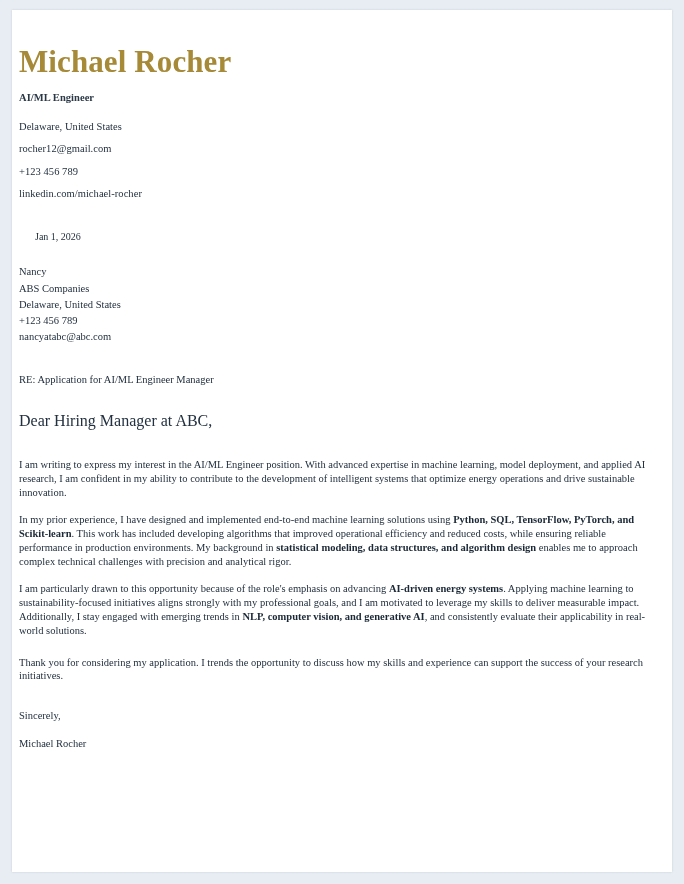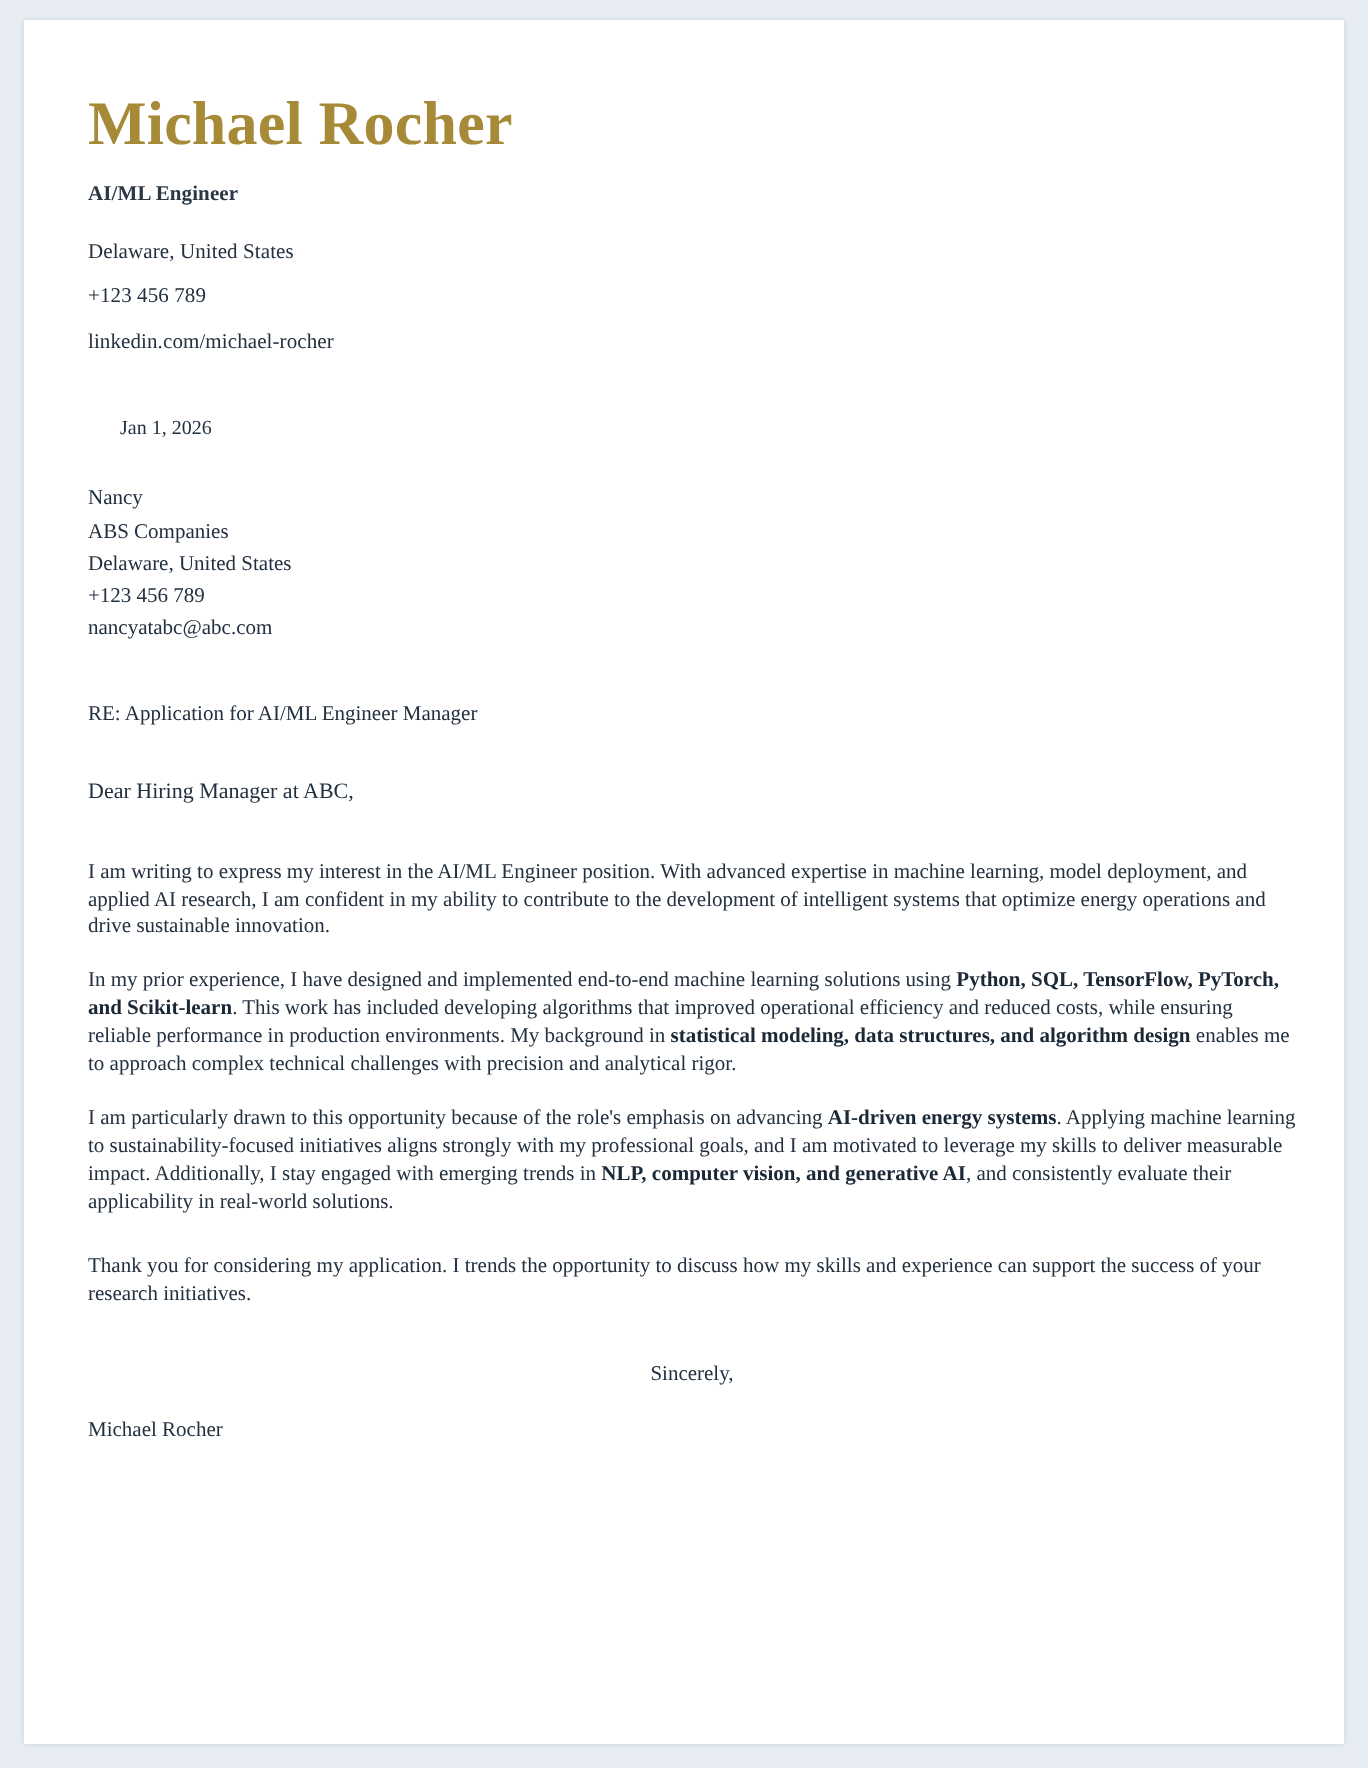--- a/index.html
+++ b/index.html
@@ -19,21 +19,21 @@
     left: 12px;
     top: 10px;
     width: 660px;
     height: 862px;
     background: #ffffff;
     box-shadow: 0 0 2px rgba(120,140,160,0.30);
     overflow: hidden;
   }
 
   .doc {
-    padding: 36px 24px 24px 32px;
+    padding: 36px 24px 24px 7px;
     box-sizing: border-box;
     width: 100%;
     height: 100%;
   }
 
   
   .name {
     font-family: "Liberation Serif", "DejaVu Serif", serif;
     font-size: 31px;
     font-weight: bold;
@@ -79,21 +79,21 @@
     margin: 0 0 5px 0;
   }
 
   
   .subject-line {
     font-size: 10.5px;
     color: #22303f;
     margin: 32px 0 0 0;
   }
   .salutation {
-    font-size: 11px;
+    font-size: 16px;
     color: #22303f;
     margin: 27px 0 0 0;
   }
 
   
   .body-block {
     margin-top: 28px;
   }
   .para {
     font-size: 10.5px;
@@ -110,39 +110,39 @@
   .closing-para {
     font-size: 10.5px;
     line-height: 1.33;
     color: #22303f;
     margin: 18px 0 0 0;
   }
   .signoff {
     font-size: 10.5px;
     color: #22303f;
     margin: 27px 0 0 0;
-    text-align: center;
   }
   .signature-name {
     font-size: 10.5px;
     color: #22303f;
     margin: 17px 0 0 0;
   }
 </style>
 </head>
 <body>
 
 <div class="page-wrap">
   <div class="doc">
 
     <div>
       <div class="name">Michael Rocher</div>
       <div class="job-title">AI/ML Engineer</div>
 
       <div class="contact-line">Delaware, United States</div>
+      <div class="contact-line">rocher12@gmail.com</div>
       <div class="contact-line">+123 456 789</div>
       <div class="contact-line">linkedin.com/michael-rocher</div>
     </div>
 
     <div class="date-line">Jan 1, 2026</div>
 
     <div class="recipient-block">
       <div class="recipient-name">Nancy</div>
       <div class="recipient-line">ABS Companies</div>
       <div class="recipient-line">Delaware, United States</div>

